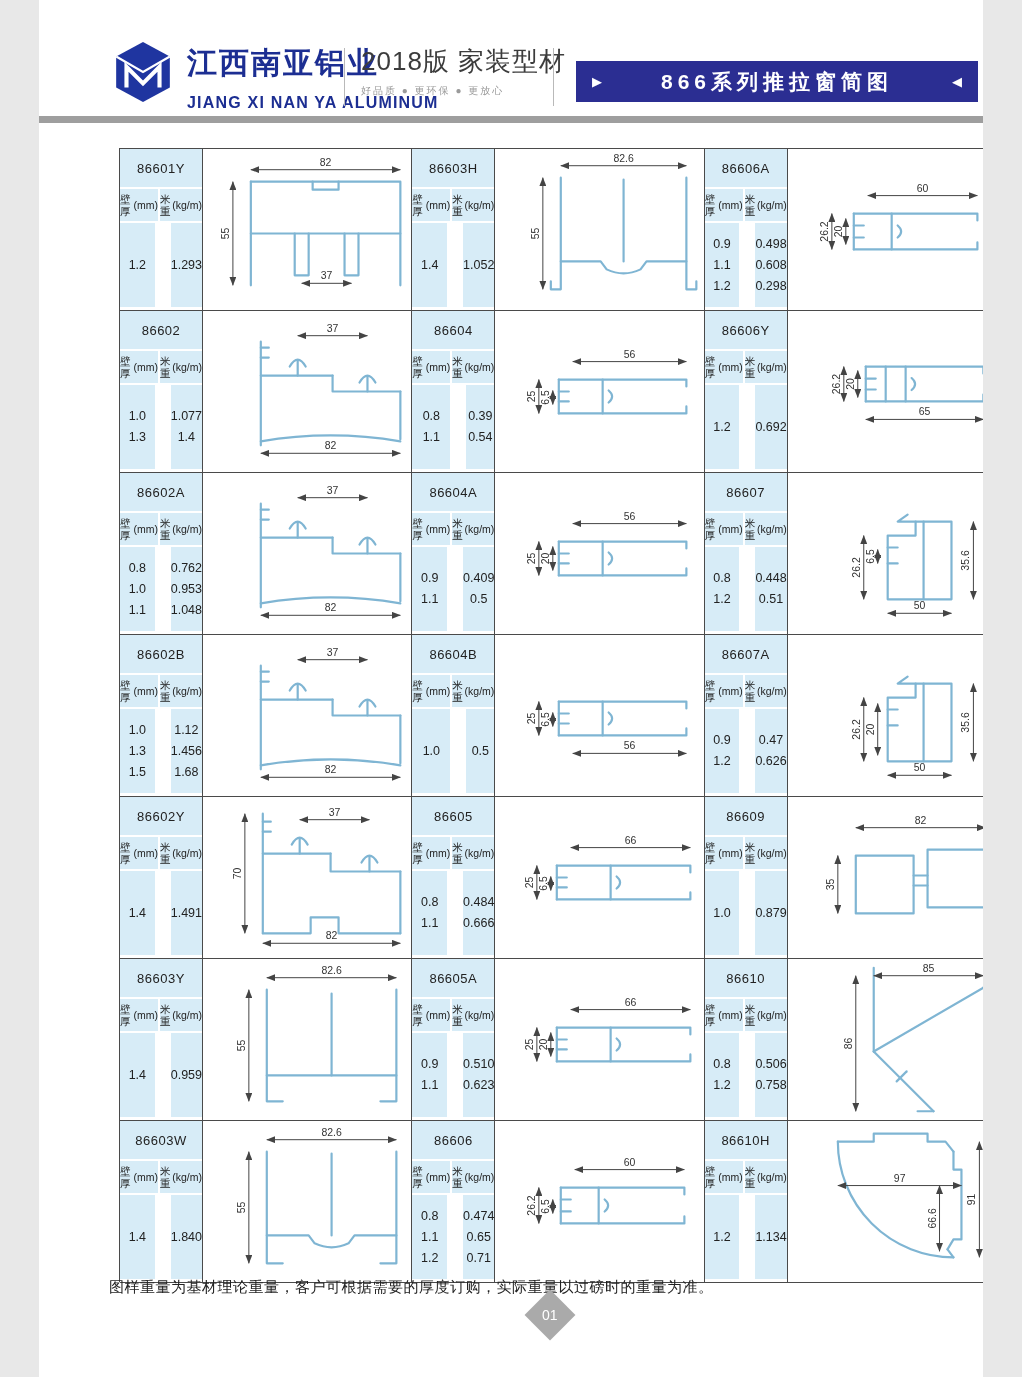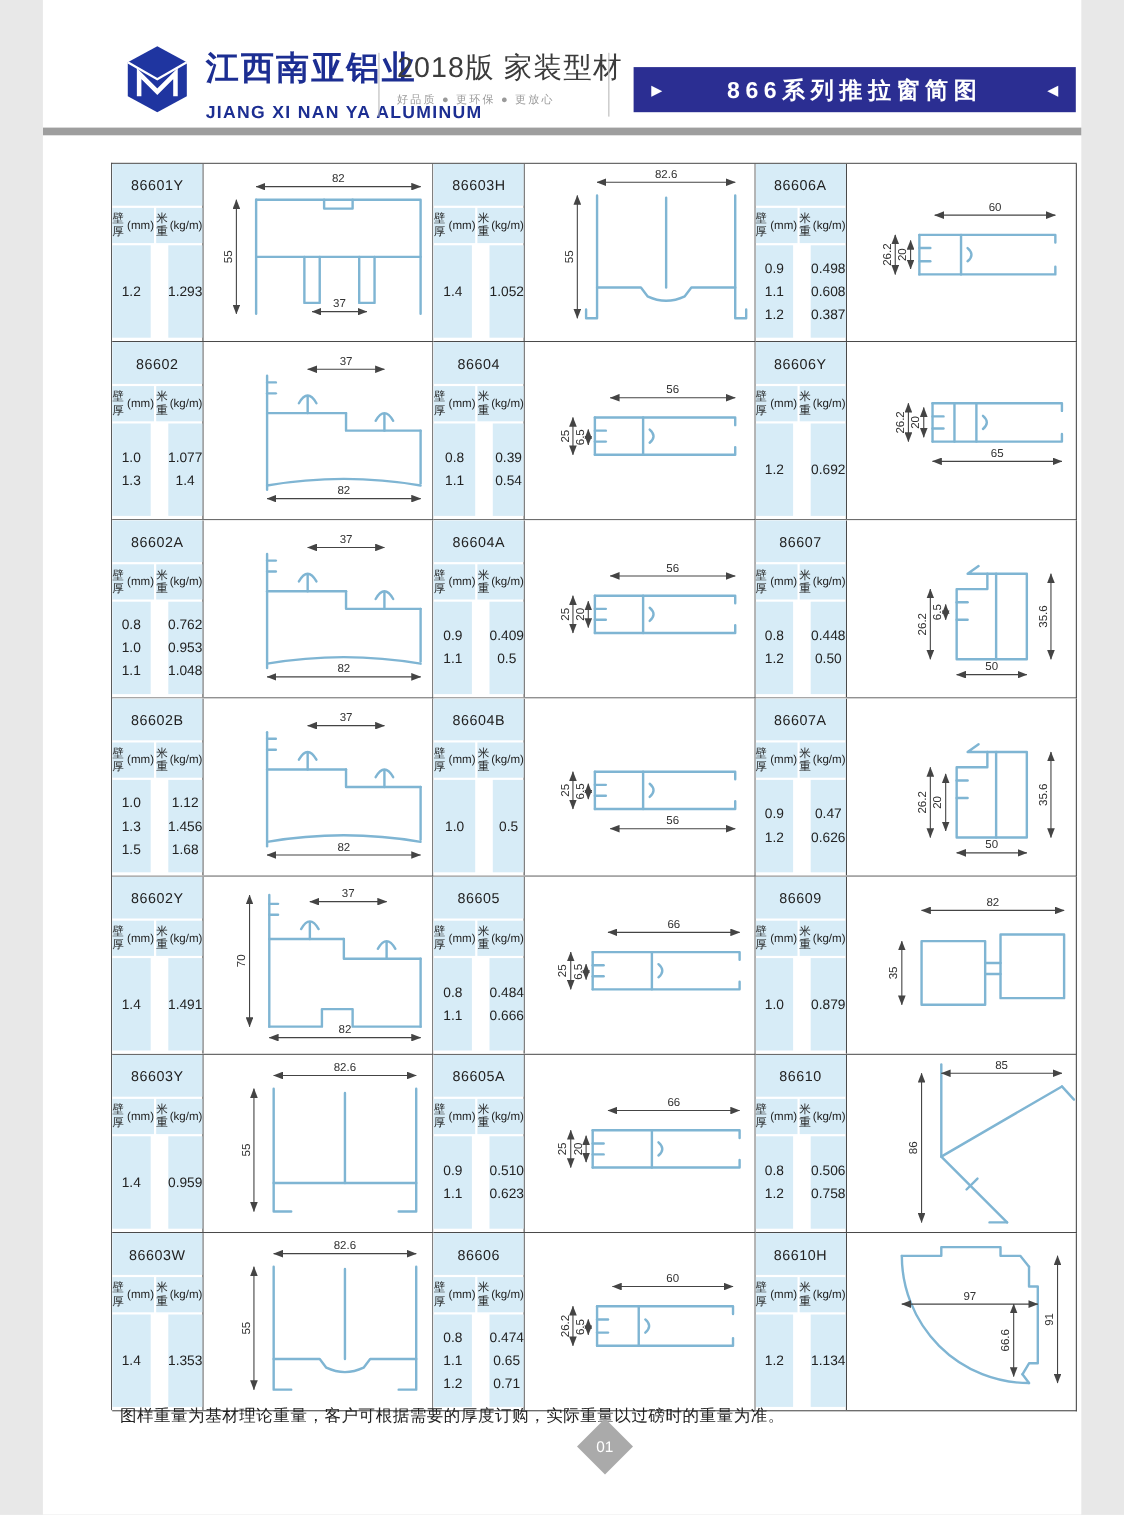--- a/index.html
+++ b/index.html
@@ -16,21 +16,21 @@
   .hdr-edition{position:absolute;left:322px;top:46px;}
   .hdr-edition .ed{font-size:26px;color:#3c3c3c;letter-spacing:1px;line-height:30px;}
   .hdr-edition .slogan{font-size:10px;color:#9a9a9a;letter-spacing:2px;margin-top:8px;}
   .banner{position:absolute;left:537px;top:61px;width:402px;height:41px;background:#2b2e92;
           display:flex;align-items:center;justify-content:space-between;padding:0 16px;box-sizing:border-box;}
   .banner .btext{color:#fff;font-size:21px;letter-spacing:5px;font-weight:bold;flex:1;text-align:center;}
   .banner .arr{color:#fff;font-size:13px;}
   .graybar{position:absolute;left:0;top:116px;width:1022px;height:7px;background:#9e9e9e;}
 
   
-  .grid{position:absolute;left:62px;top:148px;width:878px;height:1134px;
+  .grid{position:absolute;left:80px;top:148px;width:878px;height:1134px;
         display:grid;grid-template-columns:repeat(3,1fr);grid-template-rows:repeat(7,162px);
         border-top:1px solid #4a4a4a;border-left:1px solid #4a4a4a;box-sizing:border-box;}
   .cell{border-right:1px solid #4a4a4a;border-bottom:1px solid #4a4a4a;box-sizing:border-box;
         display:flex;overflow:hidden;background:#fff;}
   .ptable{width:83px;flex:none;border-right:1px solid #4a4a4a;box-sizing:border-box;
           display:flex;flex-direction:column;background:#fff;padding-bottom:3px;}
   .model{height:38px;margin-bottom:2px;background:#d7ecf7;display:flex;align-items:center;justify-content:center;
          font-size:13px;color:#222;letter-spacing:.5px;}
   .hdrs{display:flex;height:32px;margin-bottom:2px;}
   .hdr{background:#d7ecf7;display:flex;flex-direction:row;align-items:center;justify-content:center;
@@ -181,21 +181,21 @@
       </div>
       <div class="vals">
         <div class="vcol vcol-t">
               <div>0.9</div>
               <div>1.1</div>
               <div>1.2</div>
             </div>
         <div class="vcol vcol-w">
               <div>0.498</div>
               <div>0.608</div>
-              <div>0.387</div>
+              <div>0.298</div>
             </div>
       </div>
     </div>
     <div class="diagram">
           <svg viewBox="0 0 209 160">
             <defs>
               <marker id="arw2" markerWidth="9" markerHeight="7" refX="8.5" refY="3.5" orient="auto-start-reverse" markerUnits="userSpaceOnUse">
                 <path d="M0,0 L9,3.5 L0,7 Z" fill="#444"></path>
               </marker>
             </defs>
@@ -474,21 +474,21 @@
           <span>(kg/m)</span>
         </div>
       </div>
       <div class="vals">
         <div class="vcol vcol-t">
               <div>0.8</div>
               <div>1.2</div>
             </div>
         <div class="vcol vcol-w">
               <div>0.448</div>
-              <div>0.50</div>
+              <div>0.51</div>
             </div>
       </div>
     </div>
     <div class="diagram">
           <svg viewBox="0 0 209 160">
             <defs>
               <marker id="arw8" markerWidth="9" markerHeight="7" refX="8.5" refY="3.5" orient="auto-start-reverse" markerUnits="userSpaceOnUse">
                 <path d="M0,0 L9,3.5 L0,7 Z" fill="#444"></path>
               </marker>
             </defs>
@@ -939,21 +939,21 @@
         <div class="hdr hdr-w">
           <span>米重</span>
           <span>(kg/m)</span>
         </div>
       </div>
       <div class="vals">
         <div class="vcol vcol-t">
               <div>1.4</div>
             </div>
         <div class="vcol vcol-w">
-              <div>1.353</div>
+              <div>1.840</div>
             </div>
       </div>
     </div>
     <div class="diagram">
           <svg viewBox="0 0 209 160">
             <defs>
               <marker id="arw18" markerWidth="9" markerHeight="7" refX="8.5" refY="3.5" orient="auto-start-reverse" markerUnits="userSpaceOnUse">
                 <path d="M0,0 L9,3.5 L0,7 Z" fill="#444"></path>
               </marker>
             </defs>

